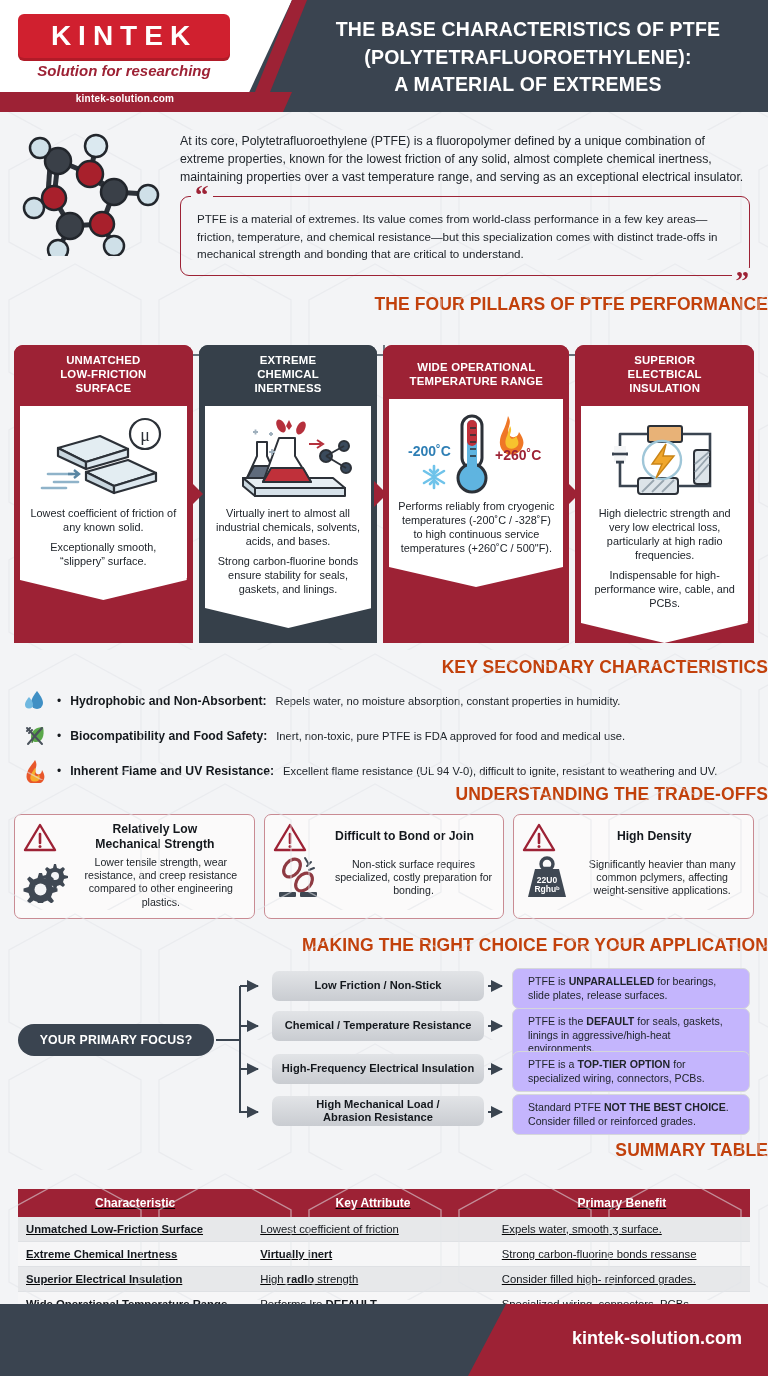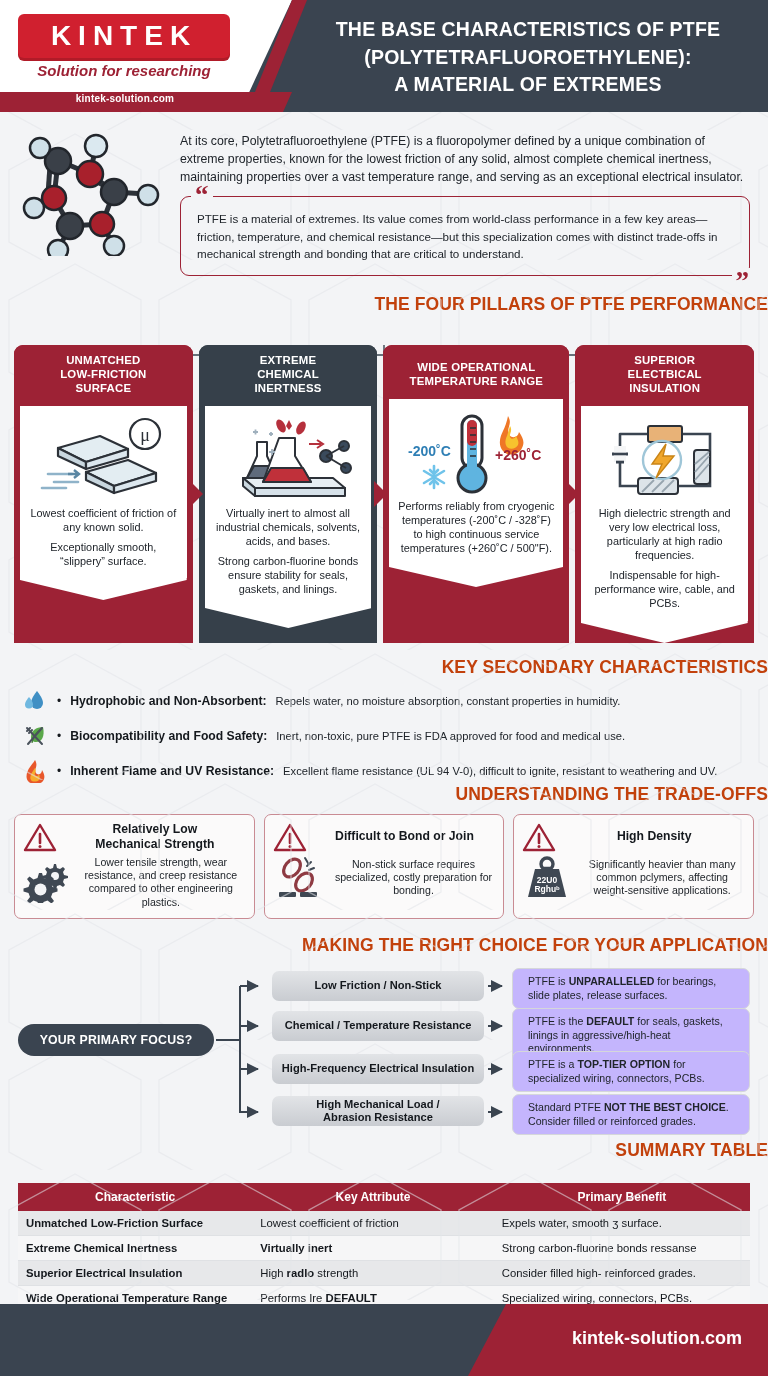--- a/index.html
+++ b/index.html
@@ -89,21 +89,21 @@
   .opt{position:absolute;left:272px;width:212px;height:30px;border-radius:7px;
      background:linear-gradient(180deg,#e2e4e7 0%,#c9ccd1 100%);
      display:flex;align-items:center;justify-content:center;text-align:center;
      font-size:11.1px;font-weight:bold;color:#14181d;line-height:1.16;padding:0 6px;}
   .res{position:absolute;left:512px;width:238px;border-radius:7px;background:#c4b5fd;border:1px solid #d5d7da;
      padding:6px 15px;font-size:10.6px;line-height:1.3;color:#20252b;}
   .res b{font-weight:bold;}
   .flow svg{position:absolute;left:0;top:0;}
 
   
-  .tbl-wrap{padding:16px 18px;margin-top:6px;}
+  .tbl-wrap{padding:16px 18px;margin-top:12px;text-decoration:underline;}
   table{width:100%;border-collapse:collapse;}
   thead th{background:#9d2235;color:#fff;font-size:12px;font-weight:bold;padding:7px 4px;text-align:center;}
   thead th:nth-child(1){width:32%;}
   thead th:nth-child(2){width:33%;}
   tbody td{font-size:11.3px;color:#14181d;padding:6px 8px;border-bottom:1px solid #dfe1e4;}
   tbody tr:nth-child(odd){background:#e7e8ea;}
   tbody tr:nth-child(even){background:#f6f6f7;}
   tbody td:first-child{font-weight:bold;}
   tbody td b{font-weight:bold;}
 

